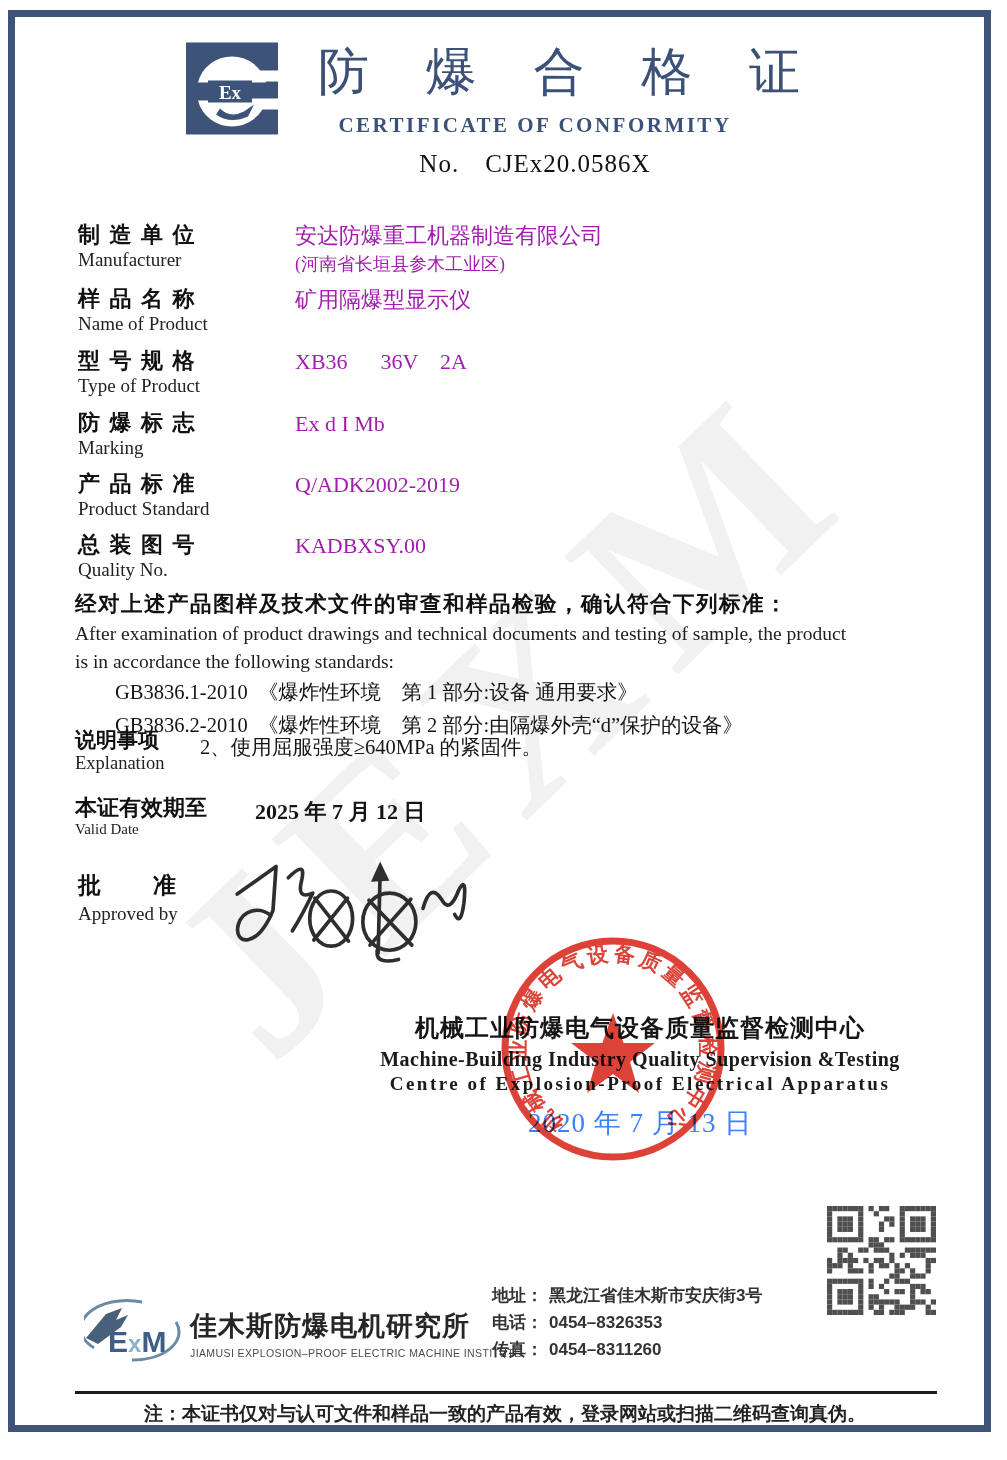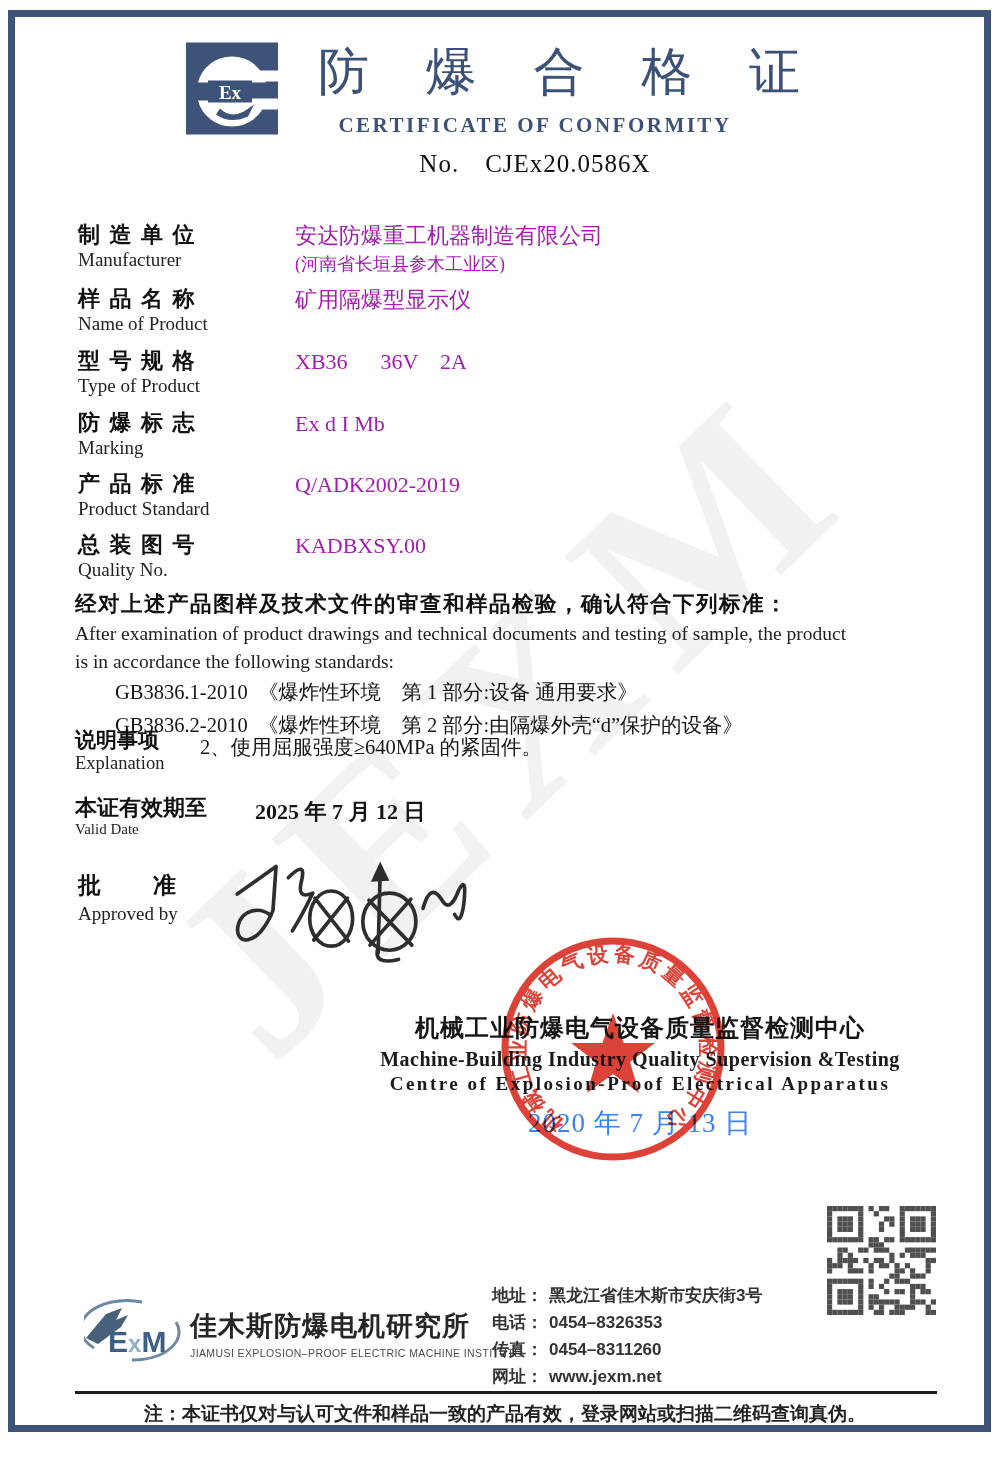--- a/index.html
+++ b/index.html
@@ -417,17 +417,16 @@
 
 <div class="footer-org">
   <div class="org-cn">佳木斯防爆电机研究所</div>
   <div class="org-en">JIAMUSI EXPLOSION–PROOF ELECTRIC MACHINE INSTITUTE</div>
 </div>
 
 <div class="contacts">
   <div class="contact-line"><span>地址：</span><span class="cv">黑龙江省佳木斯市安庆街3号</span></div>
   <div class="contact-line"><span>电话：</span><span class="cv">0454–8326353</span></div>
   <div class="contact-line"><span>传真：</span><span class="cv">0454–8311260</span></div>
-  <div class="contact-line"><span>网址：</span><span class="cv">www.jexm.net</span></div>
 </div>
 
 <div class="sep-line"></div>
 <div class="note">注：本证书仅对与认可文件和样品一致的产品有效，登录网站或扫描二维码查询真伪。</div>
 
 </body></html>

